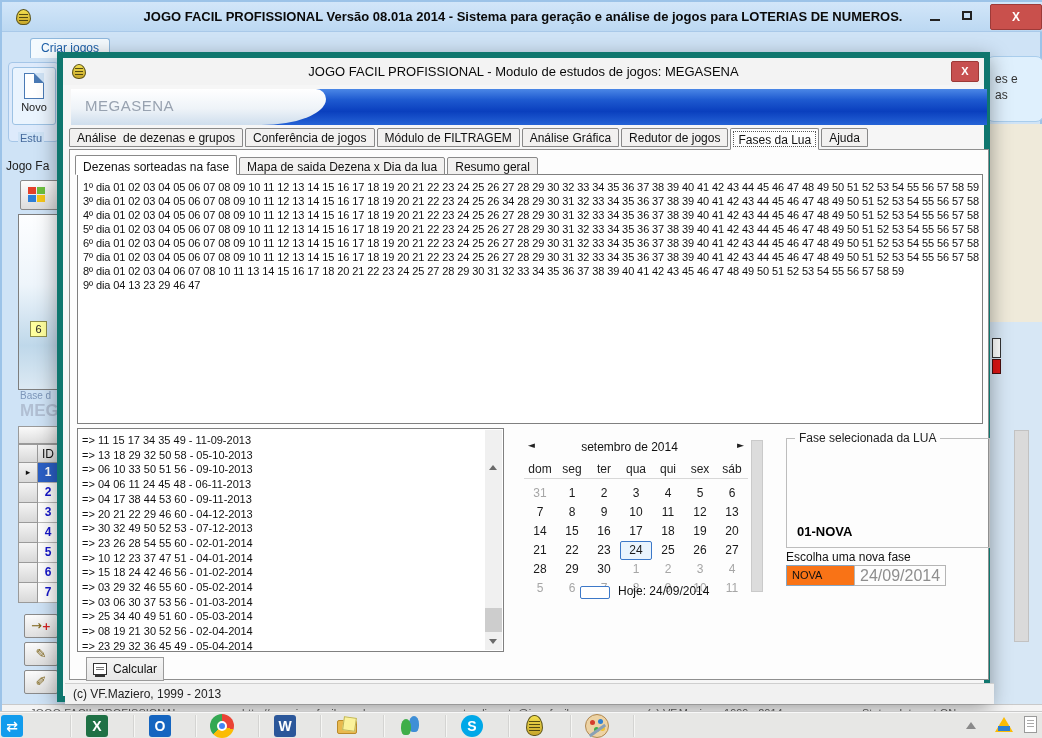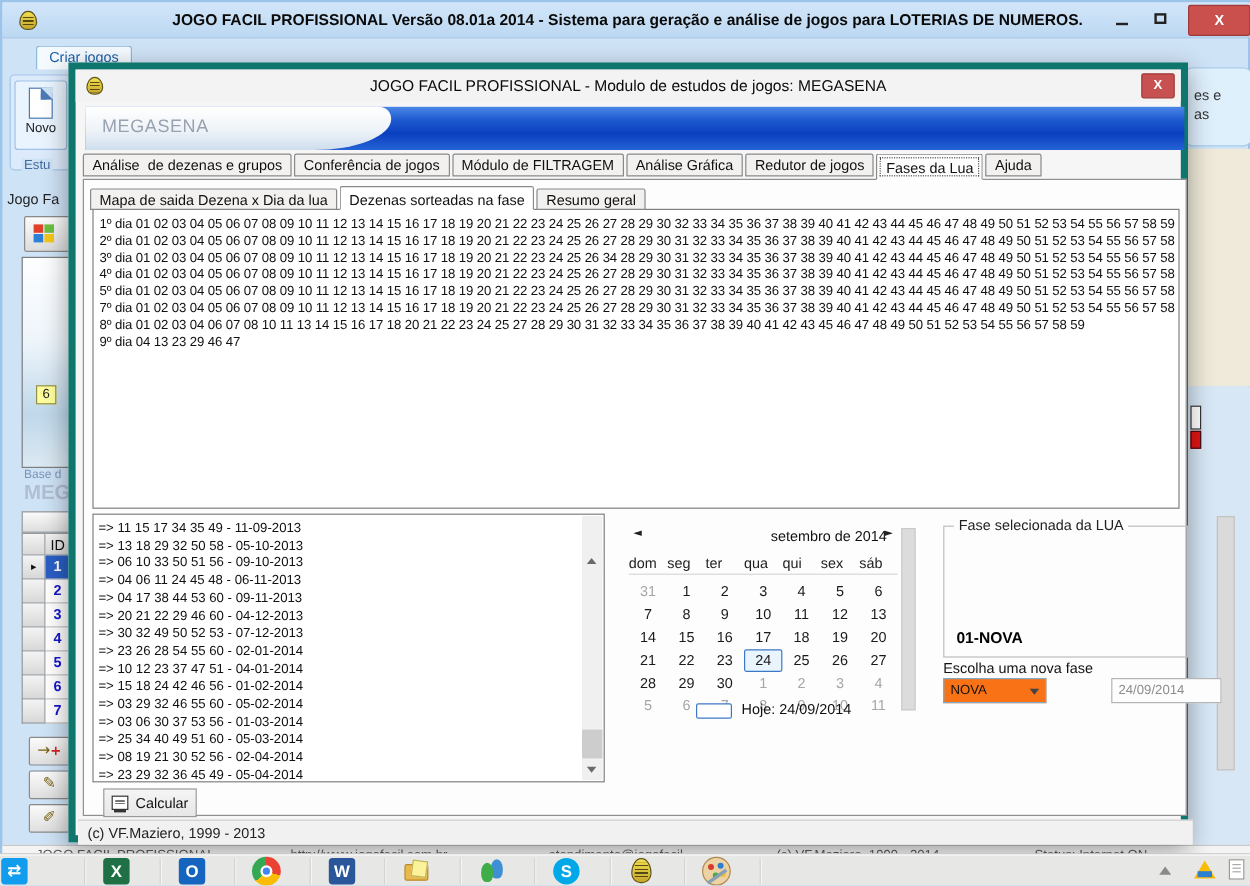--- a/index.html
+++ b/index.html
@@ -97,44 +97,44 @@
   .vscroll{position:absolute;right:1px;top:1px;width:17px;bottom:1px;background:#f0f0f0}
   .sc-arrow{position:absolute;left:0;width:17px;height:17px;background:#f0f0f0}
   .sc-arrow::before{content:"";position:absolute;left:4px;border-left:4px solid transparent;border-right:4px solid transparent}
   .sc-up::before{top:6px;border-bottom:5px solid #6a6a6a}
   .sc-down{bottom:0}
   .sc-down::before{top:6px;border-top:5px solid #6a6a6a}
   .sc-thumb{position:absolute;left:0;width:17px;height:24px;bottom:18px;background:#cdcdcd}
 
   
   .calendar{position:absolute;left:450px;top:288px;width:232px;height:170px;background:#fdfdfd;font-size:12px}
-  .cal-title{position:absolute;left:0;right:13px;top:2px;text-align:right;color:#111}
+  .cal-title{position:absolute;left:0;right:13px;top:2px;text-align:center;color:#111}
   .cal-nav{position:absolute;top:2px;font-size:9px;color:#222;font-family:"DejaVu Sans",sans-serif}
   .cal-weekdays{position:absolute;left:4px;top:24px;right:4px;display:grid;grid-template-columns:repeat(7,1fr);
     border-bottom:1px solid #d8d8d8;padding-bottom:2px}
-  .cal-weekdays span{color:#222}
+  .cal-weekdays span{text-align:center;color:#222}
   .cal-grid{position:absolute;left:4px;top:46px;right:4px;display:grid;grid-template-columns:repeat(7,1fr);grid-auto-rows:19px}
   .cal-cell{text-align:center;line-height:19px;color:#1a1a1a}
   .cal-cell.muted{color:#a6a6a6}
   .cal-cell.sel{border:1px solid #3c78c8;background:#eaf4fd;border-radius:2px;line-height:17px}
   .today-row{position:absolute;left:0;right:0;top:146px;height:18px}
   .today-box{position:absolute;left:60px;top:2px;width:30px;height:13px;border:1px solid #3c78c8;background:#fff;border-radius:2px}
   .today-lbl{position:absolute;left:98px;top:0;font-size:12px;color:#111}
   .cal-strip{position:absolute;left:681px;top:290px;width:12px;height:152px;background:#dcdcdc;border:1px solid #cacaca}
 
   
   .fase-group{position:absolute;left:716px;top:288px;width:204px;height:110px;border:1px solid #bdbdbd}
   .fase-legend{position:absolute;left:8px;top:-8px;background:#fdfdfd;padding:0 4px;font-size:12px;color:#222}
   .fase-value{position:absolute;left:10px;bottom:8px;font-size:13px;font-weight:bold;color:#000}
   .choose-lbl{position:absolute;left:716px;top:400px;font-size:12px;color:#111}
   .combo{position:absolute;left:716px;top:415px;width:86px;height:21px;background:#f97316;border:1px solid #86a6c4}
   .combo-txt{position:absolute;left:5px;top:3px;font-size:11px;color:#111}
   .combo-arrow{position:absolute;right:5px;top:8px;border-left:4px solid transparent;border-right:4px solid transparent;border-top:5px solid #444}
-  .datefield{position:absolute;left:856px;top:415px;width:92px;height:21px;background:#fdfdfd;border:1px solid #b5b5b5;
-    font-size:11px;color:#8e8e8e;line-height:19px;padding-left:5px}
+  .datefield{position:absolute;left:784px;top:415px;width:92px;height:21px;background:#fdfdfd;border:1px solid #b5b5b5;
+    font-size:16px;color:#8e8e8e;line-height:19px;padding-left:5px}
 
   .calc-btn{position:absolute;left:16px;top:507px;width:78px;height:24px;background:linear-gradient(#f5f5f5,#e7e7e7);
     border:1px solid #9a9a9a;font-size:12px;color:#111;text-align:left}
   .calc-ico{position:absolute;left:6px;top:5px;width:14px;height:12px;border:1px solid #333;background:#fff}
   .calc-ico::before{content:"";position:absolute;left:2px;top:2px;right:2px;height:4px;background:repeating-linear-gradient(0deg,#777 0 1px,transparent 1px 2px)}
   .calc-ico::after{content:"";position:absolute;left:1px;bottom:-3px;width:10px;height:2px;background:#333}
   .calc-lbl{position:absolute;left:26px;top:4px}
   .dlg-footer{position:absolute;left:2px;top:625px;width:929px;height:21px;background:#f1f1f1;border-top:1px solid #cfcfcf;
     font-size:12px;color:#222;line-height:20px;padding-left:8px}
 
@@ -280,31 +280,31 @@
       <div class="wtab">Conferência de jogos</div>
       <div class="wtab">Módulo de FILTRAGEM</div>
       <div class="wtab">Análise Gráfica</div>
       <div class="wtab">Redutor de jogos</div>
       <div class="wtab sel">Fases da Lua</div>
       <div class="wtab">Ajuda</div>
     </div>
 
   <div class="content">
     <div class="subtabs-row">
+        <div class="stab sel">Dezenas sorteadas na fase</div>
         <div class="stab">Mapa de saida Dezena x Dia da lua</div>
-        <div class="stab sel">Dezenas sorteadas na fase</div>
         <div class="stab">Resumo geral</div>
       </div>
 
     <div class="day-box">
         <div>1º dia 01 02 03 04 05 06 07 08 09 10 11 12 13 14 15 16 17 18 19 20 21 22 23 24 25 26 27 28 29 30 32 33 34 35 36 37 38 39 40 41 42 43 44 45 46 47 48 49 50 51 52 53 54 55 56 57 58 59</div>
-        <div>2º dia 01 02 03 04 05 06 07 08 09 10 11 12 13 14 15 16 17 18 19 20 21 22 23 24 25 26 27 28 29 30 31 32 33 34 35 36 37 38 39 40 41 42 43 44 45 46 47 48 49 50 51 52 53 54 55 56 57 58</div>
         <div>3º dia 01 02 03 04 05 06 07 08 09 10 11 12 13 14 15 16 17 18 19 20 21 22 23 24 25 26 34 28 29 30 31 32 33 34 35 36 37 38 39 40 41 42 43 44 45 46 47 48 49 50 51 52 53 54 55 56 57 58</div>
         <div>4º dia 01 02 03 04 05 06 07 08 09 10 11 12 13 14 15 16 17 18 19 20 21 22 23 24 25 26 27 28 29 30 31 32 33 34 35 36 37 38 39 40 41 42 43 44 45 46 47 48 49 50 51 52 53 54 55 56 57 58</div>
         <div>5º dia 01 02 03 04 05 06 07 08 09 10 11 12 13 14 15 16 17 18 19 20 21 22 23 24 25 26 27 28 29 30 31 32 33 34 35 36 37 38 39 40 41 42 43 44 45 46 47 48 49 50 51 52 53 54 55 56 57 58</div>
+        <div>6º dia 01 02 03 04 05 06 07 08 09 10 11 12 13 14 15 16 17 18 19 20 21 22 23 24 25 26 27 28 29 30 31 32 33 34 35 36 37 38 39 40 41 42 43 44 45 46 47 48 49 50 51 52 53 54 55 56 57 58</div>
         <div>7º dia 01 02 03 04 05 06 07 08 09 10 11 12 13 14 15 16 17 18 19 20 21 22 23 24 25 26 27 28 29 30 31 32 33 34 35 36 37 38 39 40 41 42 43 44 45 46 47 48 49 50 51 52 53 54 55 56 57 58</div>
         <div>8º dia 01 02 03 04 06 07 08 10 11 13 14 15 16 17 18 20 21 22 23 24 25 27 28 29 30 31 32 33 34 35 36 37 38 39 40 41 42 43 45 46 47 48 49 50 51 52 53 54 55 56 57 58 59</div>
         <div>9º dia 04 13 23 29 46 47</div>
       </div>
 
     <div class="games-box">
       <div><div>=&gt; 11 15 17 34 35 49 - 11-09-2013</div><div>=&gt; 13 18 29 32 50 58 - 05-10-2013</div><div>=&gt; 06 10 33 50 51 56 - 09-10-2013</div><div>=&gt; 04 06 11 24 45 48 - 06-11-2013</div><div>=&gt; 04 17 38 44 53 60 - 09-11-2013</div><div>=&gt; 20 21 22 29 46 60 - 04-12-2013</div><div>=&gt; 30 32 49 50 52 53 - 07-12-2013</div><div>=&gt; 23 26 28 54 55 60 - 02-01-2014</div><div>=&gt; 10 12 23 37 47 51 - 04-01-2014</div><div>=&gt; 15 18 24 42 46 56 - 01-02-2014</div><div>=&gt; 03 29 32 46 55 60 - 05-02-2014</div><div>=&gt; 03 06 30 37 53 56 - 01-03-2014</div><div>=&gt; 25 34 40 49 51 60 - 05-03-2014</div><div>=&gt; 08 19 21 30 52 56 - 02-04-2014</div><div>=&gt; 23 29 32 36 45 49 - 05-04-2014</div></div>
       <div class="vscroll">
         <div class="sc-arrow sc-up"></div>
         <div class="sc-thumb"></div>

